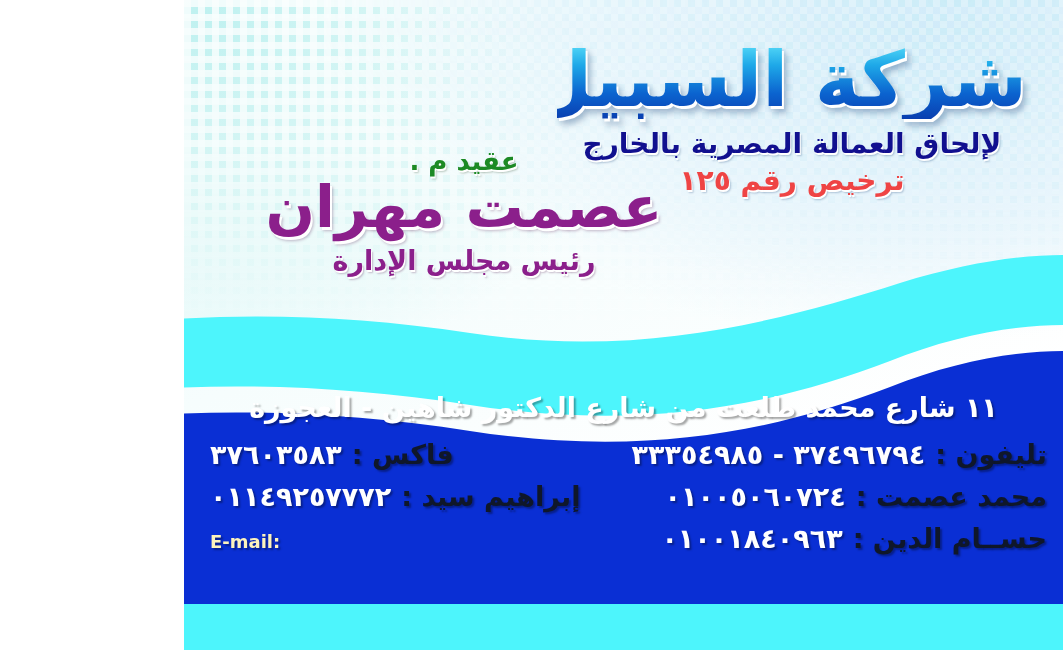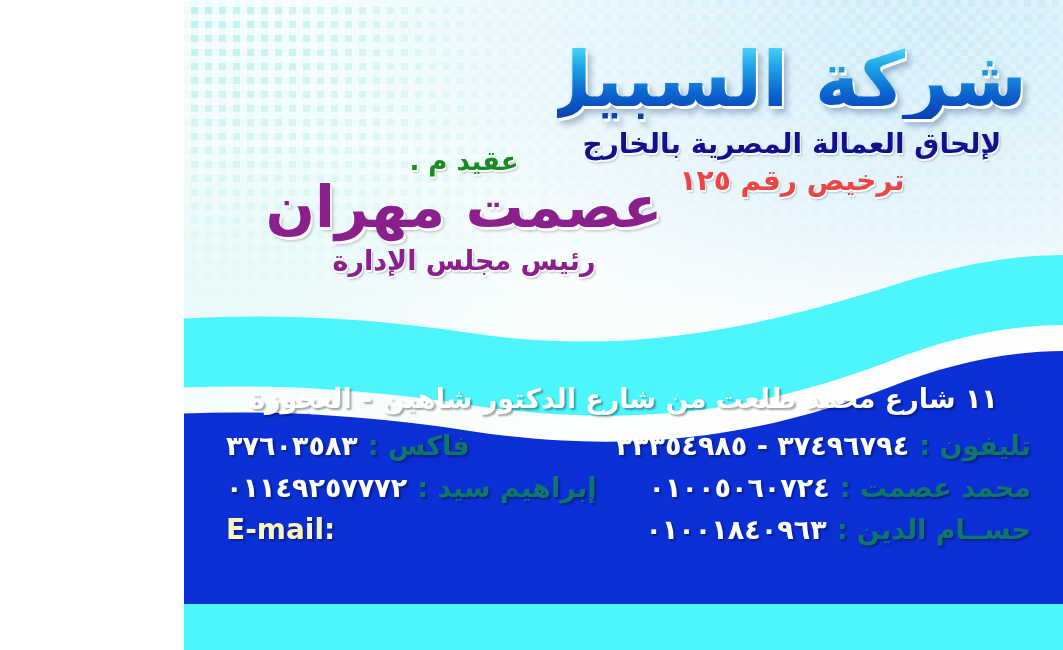--- a/index.html
+++ b/index.html
@@ -145,24 +145,24 @@
     line-height: 1.1;
     margin-top: 6px;
     text-shadow: 1px 2px 0 #ffffff, 2px 3px 2px rgba(90,40,90,0.30);
     white-space: nowrap;
   }
 
   
   .contact {
     position: absolute;
     left: 0; right: 0;
-    top: 383px;
+    top: 392px;
     height: 215px;
     direction: rtl;
-    padding: 0 28px;
+    padding: 0 12px;
     box-sizing: border-box;
   }
   .addr-line {
     text-align: center;
     font-family: "DejaVu Sans", sans-serif;
     font-size: 27px;
     font-weight: bold;
     color: #ffffff;
     letter-spacing: 0.5px;
     text-shadow: 2px 2px 2px rgba(0,0,0,0.35);
@@ -188,31 +188,31 @@
     gap: 10px;
     white-space: nowrap;
     font-family: "DejaVu Sans", sans-serif;
     font-size: 27px;
     font-weight: bold;
     line-height: 1.15;
   }
   .cell.right { justify-content: flex-start; padding-right: 4px; }
   .cell.left  { justify-content: flex-end;  padding-left: 14px; }
   .lbl {
-    color: #0f766e;
+    color: #0f172a;
     text-shadow: 2px 2px 2px rgba(0,0,0,0.35);
   }
   .val {
     color: #ffffff;
     letter-spacing: 1px;
     text-shadow: 2px 2px 2px rgba(0,0,0,0.35);
   }
   .email-cell {
     direction: ltr;
-    font-size: 28px;
+    font-size: 18px;
   }
   .email-cell .lbl { color: #fdf3bd; }
   .email-cell .val { color: #ffffff; letter-spacing: 0; }
 </style>
 </head>
 <body>
 
 <div id="card">
 
   <div class="bg-base"></div>

